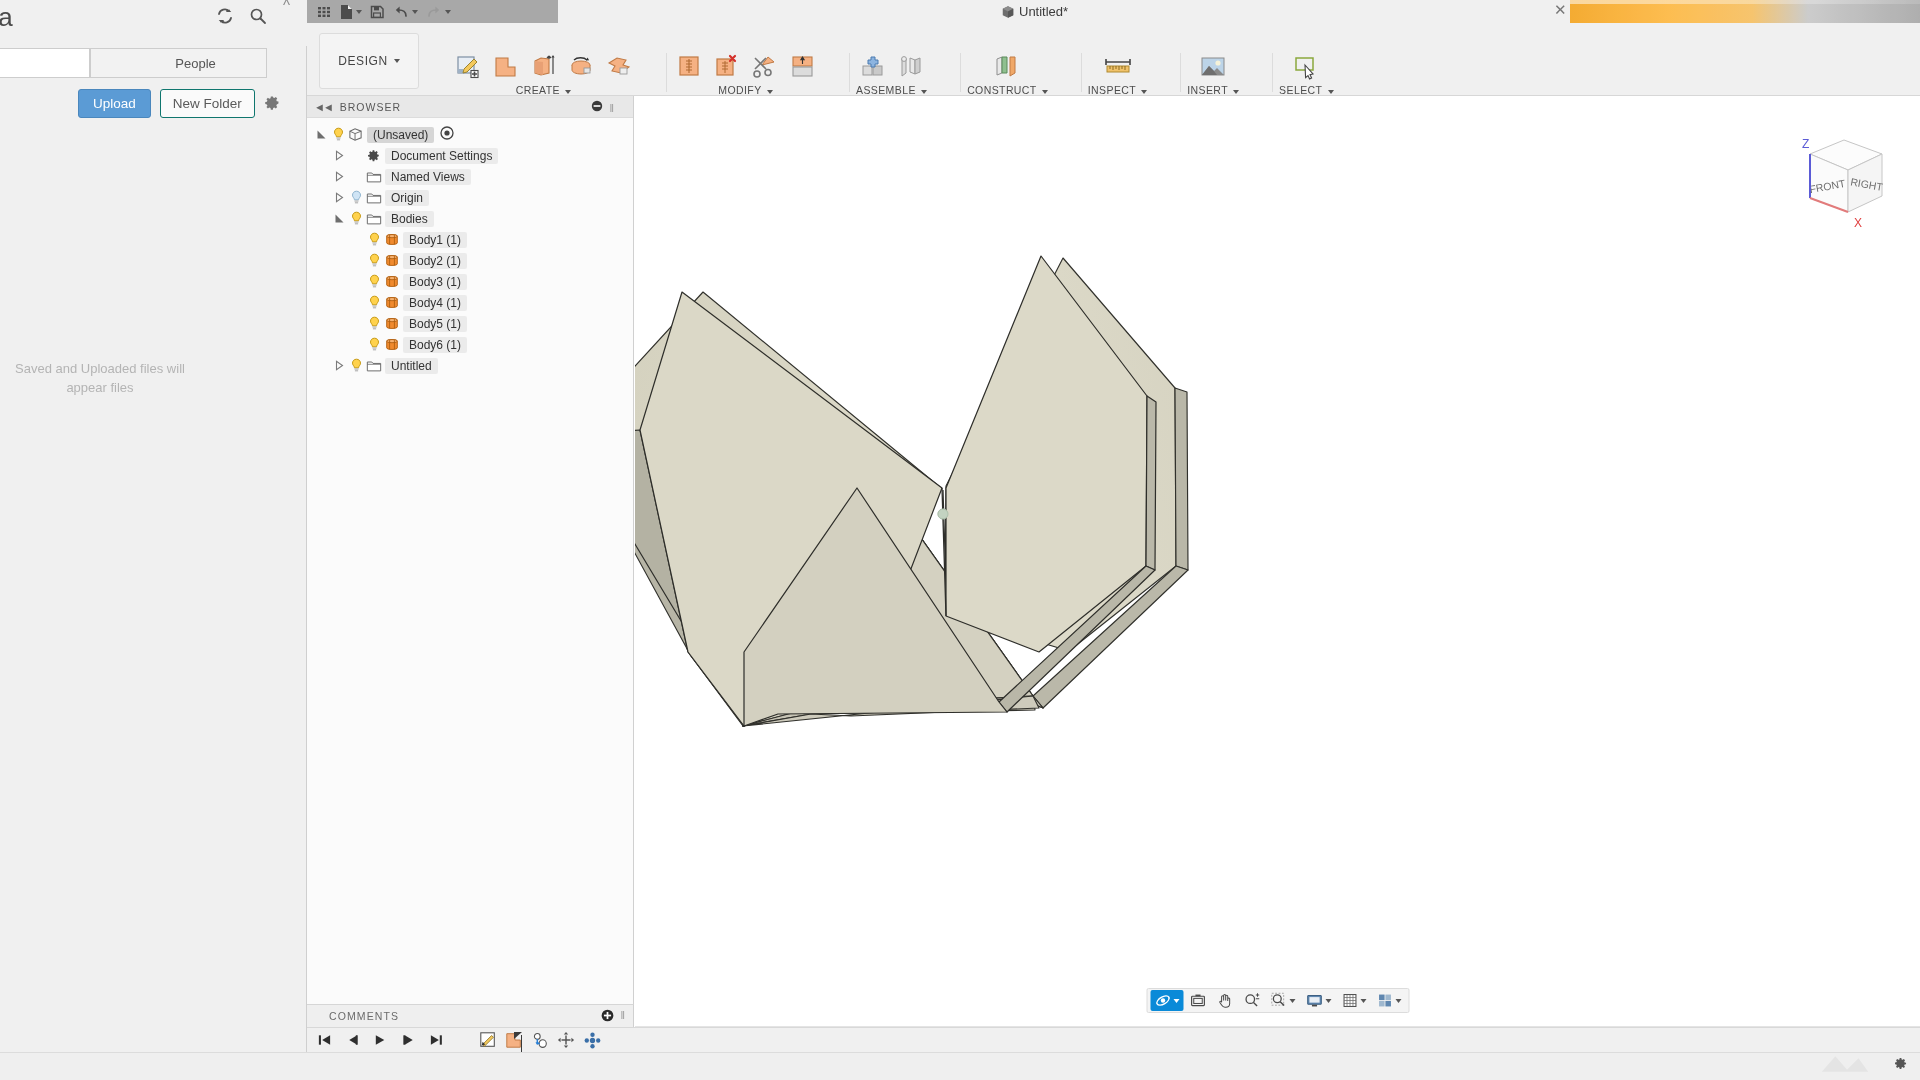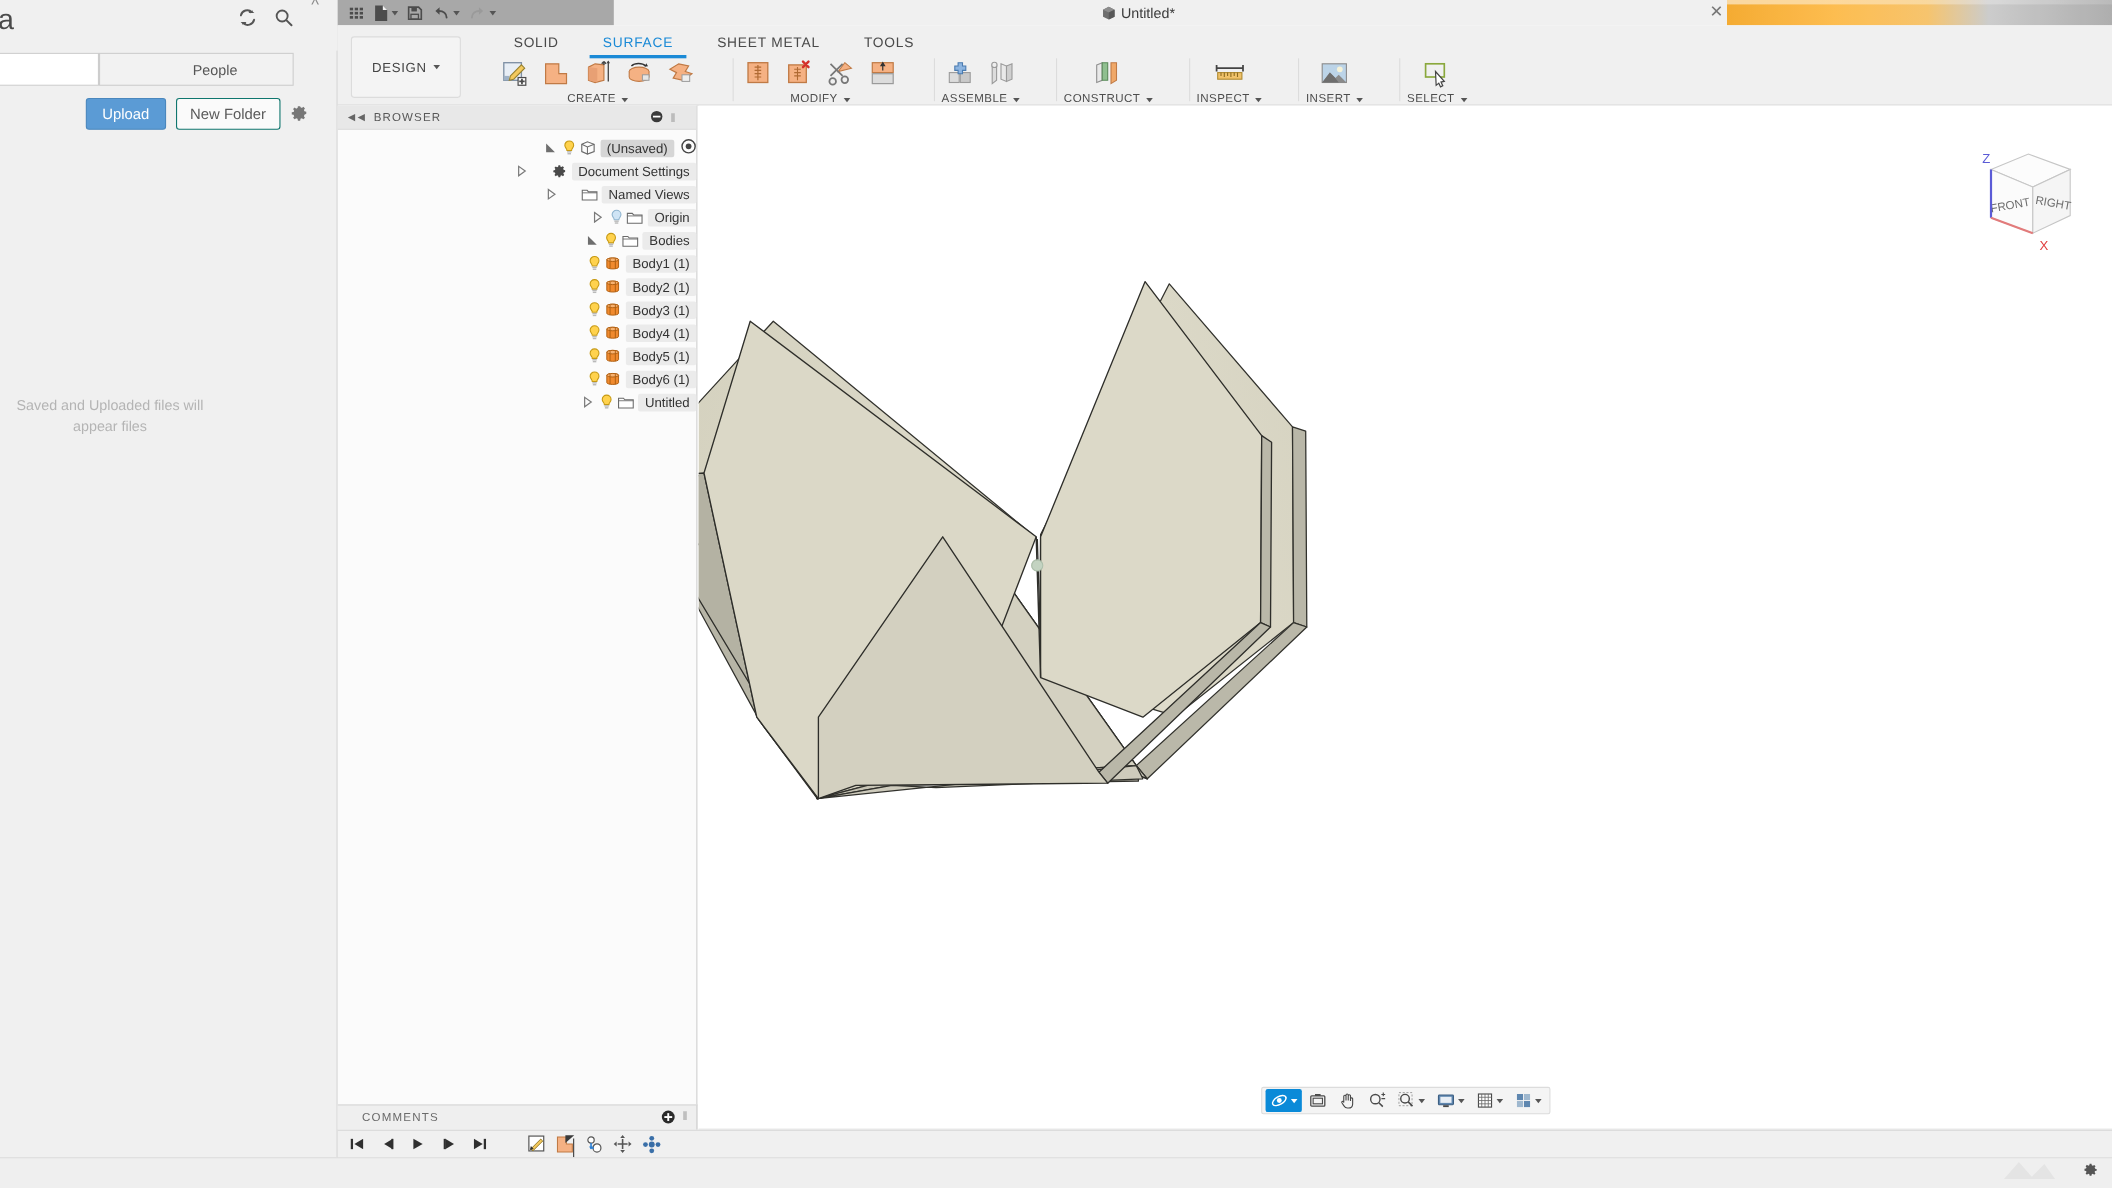--- a/index.html
+++ b/index.html
@@ -128,21 +128,20 @@
   #browser-head {
     height:22px; background:#e8e8e8; display:flex; align-items:center;
     padding-left:7px; gap:8px; border-bottom:1px solid #dcdcdc;
   }
   #browser-head .bh-title { font-size:10.5px; color:#585858; letter-spacing:1px; }
   .bh-right { position:absolute; right:19px; top:4px; display:flex; gap:6px; align-items:center; }
   #browser-tree { padding-top:6px; }
   .trow {
     display:flex; align-items:center; height:21px; padding-left:4px; position:relative;
     cursor:pointer;
-    justify-content:flex-end;
   }
   .trow .tw { width:17px; display:flex; align-items:center; justify-content:center; }
   .tlabel {
     font-size:12px; color:#333; padding:1px 6px; border-radius:2px;
     background:#ebebeb; margin-left:3px; white-space:nowrap;
   }
   .trow.selected .tlabel { background:#d6d6d6; }
 
   #comments-bar {
     position:absolute; left:307px; bottom:53px; width:327px; height:23px;
@@ -315,26 +314,20 @@
     <div id="doc-close">✕</div>
     <div id="promo-strip"></div>
   </div>
 
   <div id="ribbon">
     <div id="design-box">
       <span>DESIGN</span>
       <span class="caret" style="margin-left:6px"></span>
     </div>
 
-    <div id="ribbon-tabs">
-      <div class="rtab">SOLID</div>
-      <div class="rtab active">SURFACE</div>
-      <div class="rtab">SHEET METAL</div>
-      <div class="rtab">TOOLS</div>
-    </div>
 
     <div id="ribbon-groups">
 
       <div class="rgroup">
         <div class="rg-icons">
           <div class="rbtn">
             <svg width="28" height="28" viewBox="0 0 28 28">
                 <rect x="4" y="4" width="16" height="16" fill="#e8eef5" stroke="#7d8fa3" stroke-width="1.2"></rect>
                 <rect x="4" y="16" width="5" height="4" fill="#9fb2c6"></rect>
                 <path d="M10 16L20 6l3 3-10 10-4 1z" fill="#f4c95d" stroke="#9a8330" stroke-width="1"></path>

